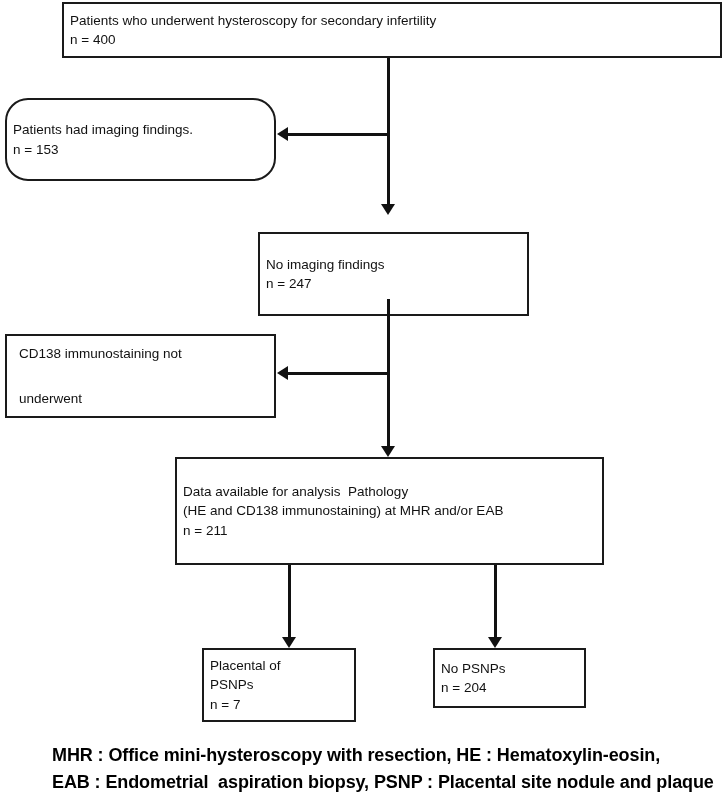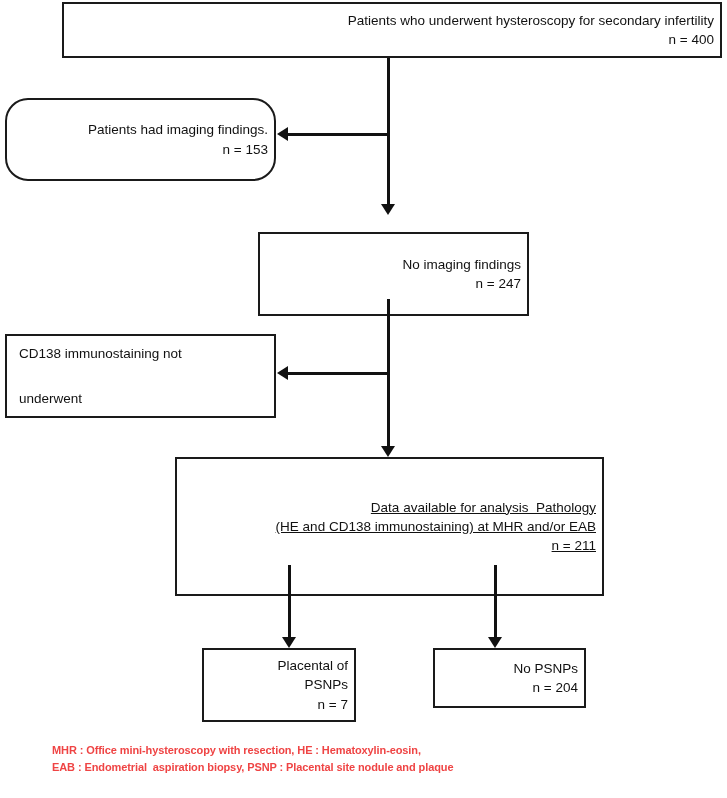--- a/index.html
+++ b/index.html
@@ -22,21 +22,21 @@
 
   
   .fbox {
     position: absolute;
     box-sizing: border-box;
     border: 2px solid #1a1a1a;
     background: #ffffff;
     display: flex;
     flex-direction: column;
     justify-content: center;
-    align-items: flex-end;
+    align-items: flex-start;
     text-align: center;
     line-height: 1.42;
     font-size: 13.5px;
     color: #111111;
     padding: 2px 6px;
   }
   .fbox .ln { display: block; white-space: pre; }
 
   
   .fbox.align-left {
@@ -46,21 +46,21 @@
     gap: 26px;
   }
   .fbox.align-left .ln { width: 100%; }
   .fbox.align-left .ln.indent { padding-left: 72px; }
 
   
   #box-top        { left: 62px;  top: 2px;   width: 660px; height: 56px; }
   #box-imaging    { left: 5px;   top: 98px;  width: 271px; height: 83px; border-radius: 23px; }
   #box-noimaging  { left: 258px; top: 232px; width: 271px; height: 84px; }
   #box-cd138      { left: 5px;   top: 334px; width: 271px; height: 84px; }
-  #box-data       { left: 175px; top: 457px; width: 429px; height: 139px; text-decoration: underline; }
+  #box-data       { left: 175px; top: 457px; width: 429px; height: 108px; }
   #box-psnp-yes   { left: 202px; top: 648px; width: 154px; height: 74px; }
   #box-psnp-no    { left: 433px; top: 648px; width: 153px; height: 60px; }
 
   
   .vline {
     position: absolute;
     width: 3px;
     background: #111111;
   }
   .hline {
@@ -105,24 +105,24 @@
   #split-left-head  { left: 282px; top: 637px; }
   #split-right      { left: 494px; top: 565px; height: 72px; }
   #split-right-head { left: 488px; top: 637px; }
 
   
   #legend {
     position: absolute;
     left: 52px;
     top: 742px;
     width: 670px;
-    font-size: 11px;
+    font-size: 18px;
     font-weight: bold;
     line-height: 1.52;
-    color: #ef4444;
+    color: #000000;
     letter-spacing: -0.1px;
   }
   #legend .ln { display: block; white-space: pre; }
 </style>
 </head>
 <body>
 
 <div id="flow-root">
 
   <div class="fbox" id="box-top">

